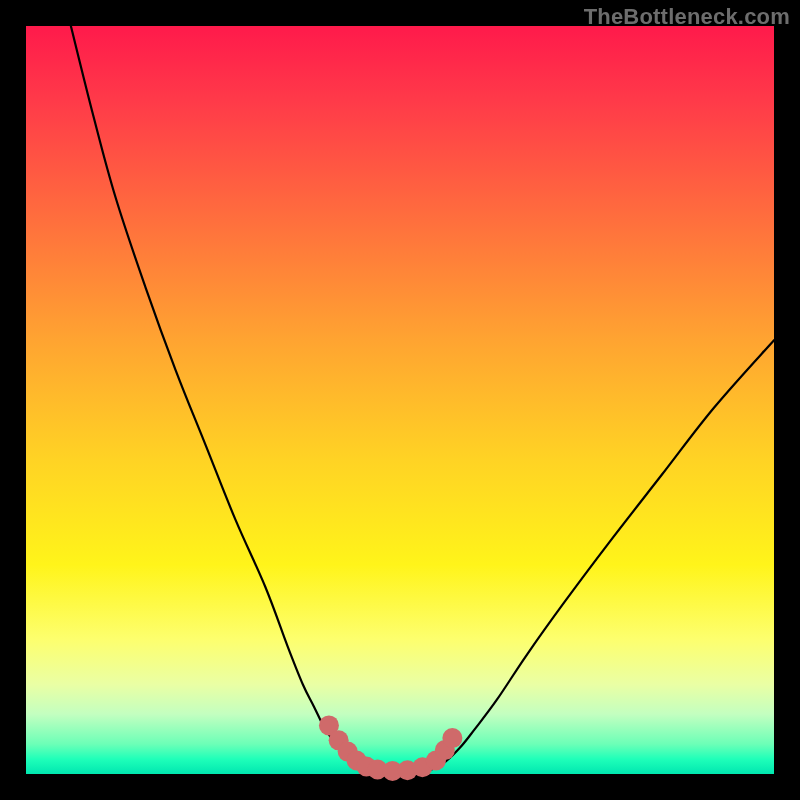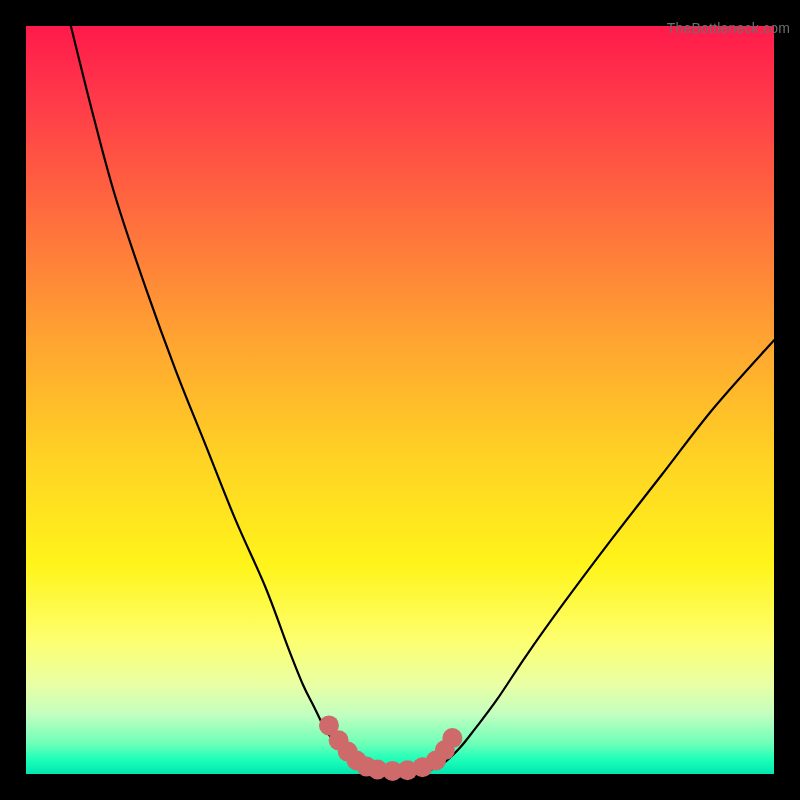--- a/index.html
+++ b/index.html
@@ -27,25 +27,25 @@
       #fdff6e 82%,
       #eaffa4 88%,
       #c3ffc0 92%,
       #6cffb7 96%,
       #1fffb9 98%,
       #00e7b0 100%
     );
   }
   .watermark {
     position: absolute;
-    top: 20px;
+    top: 4px;
     right: 10px;
     color: #6d6d6d;
-    font-size: 14px;
-    font-weight: 400;
+    font-size: 22px;
+    font-weight: 700;
     letter-spacing: 0.2px;
     z-index: 5;
     user-select: none;
   }
   svg.plot {
     position: absolute;
     left: 0;
     top: 0;
     width: 748px;
     height: 748px;

